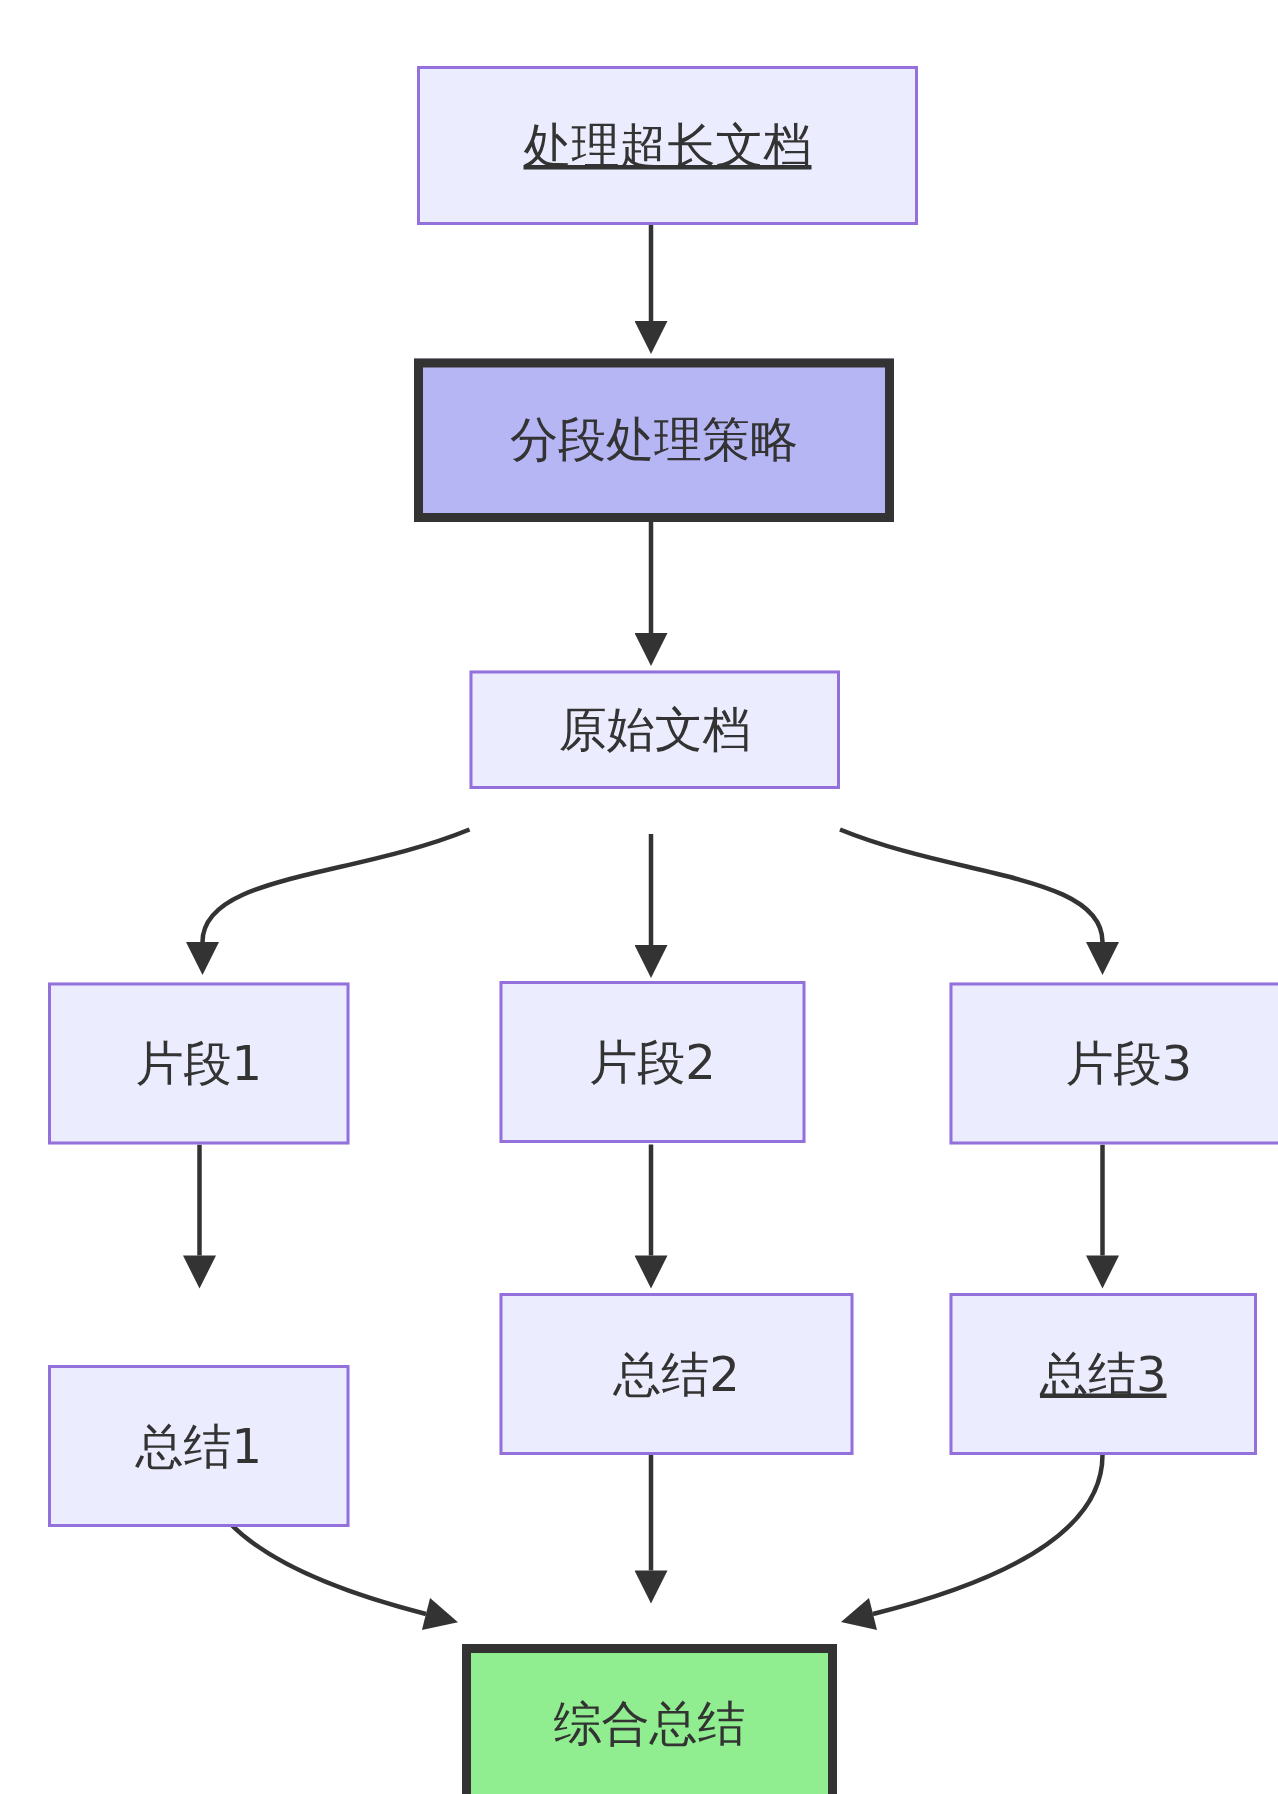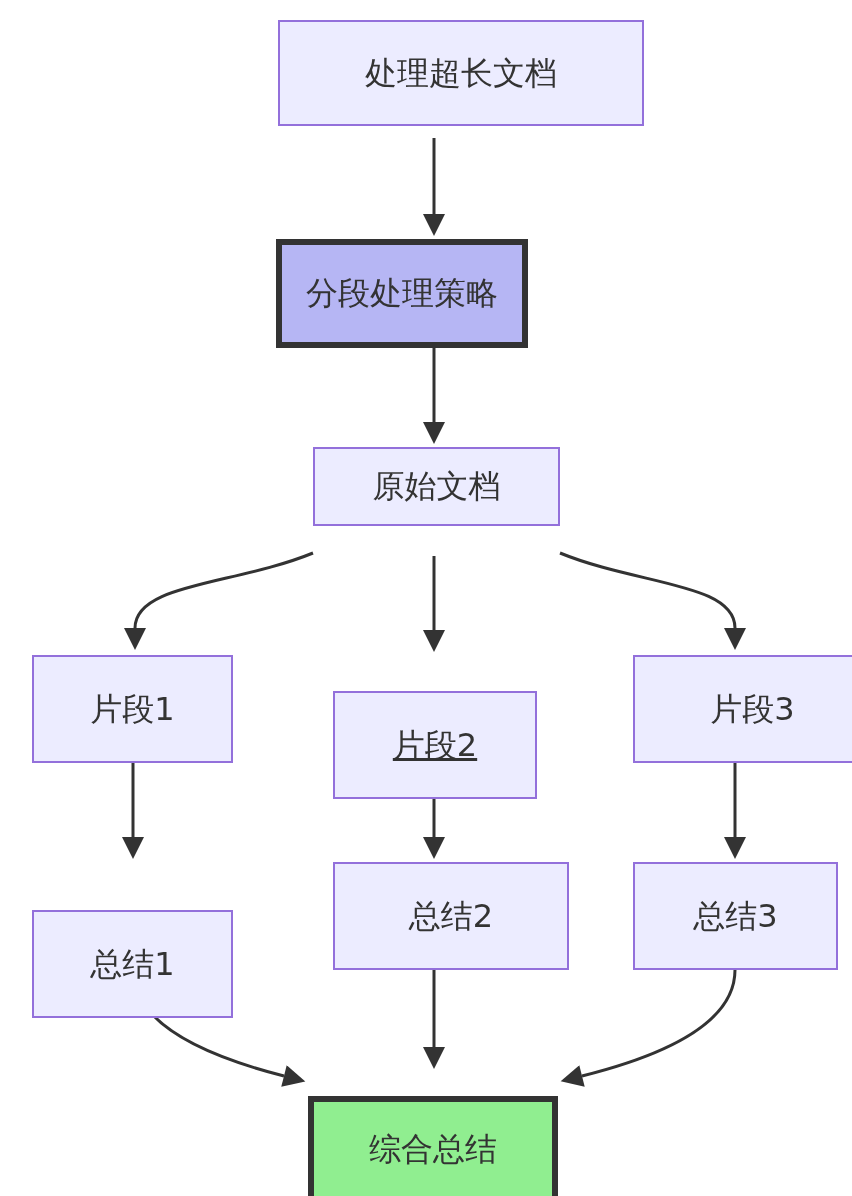--- a/index.html
+++ b/index.html
@@ -67,53 +67,53 @@
     <path class="edge" d="M 434 556 L 434 630" marker-end="url(#arrowhead)"></path>
     <path class="edge" d="M 560 553 C 638 585, 735 583, 735 628" marker-end="url(#arrowhead)"></path>
     <path class="edge" d="M 133 763 L 133 837" marker-end="url(#arrowhead)"></path>
     <path class="edge" d="M 434 763 L 434 837" marker-end="url(#arrowhead)"></path>
     <path class="edge" d="M 735 763 L 735 837" marker-end="url(#arrowhead)"></path>
     <path class="edge" d="M 133 970 C 133 1018, 190 1052, 284 1076" marker-end="url(#arrowhead)"></path>
     <path class="edge" d="M 434 970 L 434 1047" marker-end="url(#arrowhead)"></path>
     <path class="edge" d="M 735 970 C 735 1018, 678 1052, 582 1076" marker-end="url(#arrowhead)"></path>
   </svg>
 
-  <div class="node" style="left:278px; top:20px; width:366px; height:106px;">
+  <div class="node" style="left:278px; top:44px; width:334px; height:106px;text-decoration:underline;">
     <span>处理超长文档</span>
   </div>
 
-  <div class="node highlight" style="left:276px; top:239px; width:252px; height:109px;">
+  <div class="node highlight" style="left:276px; top:239px; width:320px; height:109px;">
     <span>分段处理策略</span>
   </div>
 
   <div class="node" style="left:313px; top:447px; width:247px; height:79px;">
     <span>原始文档</span>
   </div>
 
   <div class="node" style="left:32px; top:655px; width:201px; height:108px;">
     <span>片段1</span>
   </div>
 
-  <div class="node" style="left:333px; top:691px; width:204px; height:108px;text-decoration:underline;">
+  <div class="node" style="left:333px; top:654px; width:204px; height:108px;">
     <span>片段2</span>
   </div>
 
   <div class="node" style="left:633px; top:655px; width:239px; height:108px;">
     <span>片段3</span>
   </div>
 
   <div class="node" style="left:32px; top:862px; width:201px; height:108px;margin-top:48px;">
     <span>总结1</span>
   </div>
 
   <div class="node" style="left:333px; top:862px; width:236px; height:108px;">
     <span>总结2</span>
   </div>
 
-  <div class="node" style="left:633px; top:862px; width:205px; height:108px;">
+  <div class="node" style="left:633px; top:862px; width:205px; height:108px;text-decoration:underline;">
     <span>总结3</span>
   </div>
 
   <div class="node emphasis" style="left:308px; top:1072px; width:250px; height:106px;">
     <span>综合总结</span>
   </div>
 
 </div>
 
 </body></html>

